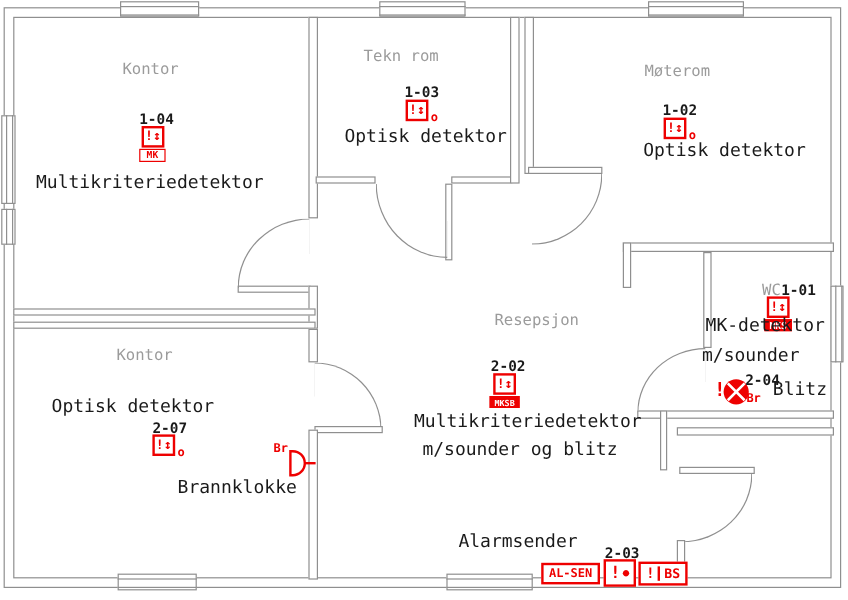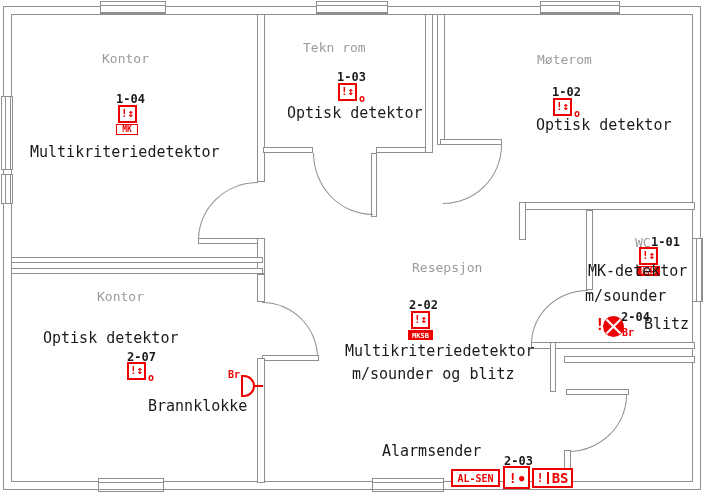--- a/index.html
+++ b/index.html
@@ -163,16 +163,16 @@
   <div class="red-box" style="left:451px;top:469px;width:49px;height:18px;font-size:10px;">
     <span>AL-SEN</span>
   </div>
   <div class="red-box" style="left:503px;top:466px;width:27px;height:23px;font-size:14px;">
     <span>!</span>
       <span style="font-size:9px;">●</span>
   </div>
   <div class="red-box" style="left:532px;top:468px;width:41px;height:20px;font-size:12px;">
     <span>!</span>
     <span class="bs-divider"></span>
-    <span style="font-size:14px;">BS</span>
+    <span style="font-size:11px;">BS</span>
   </div>
 
 </div>
 
 </body></html>

